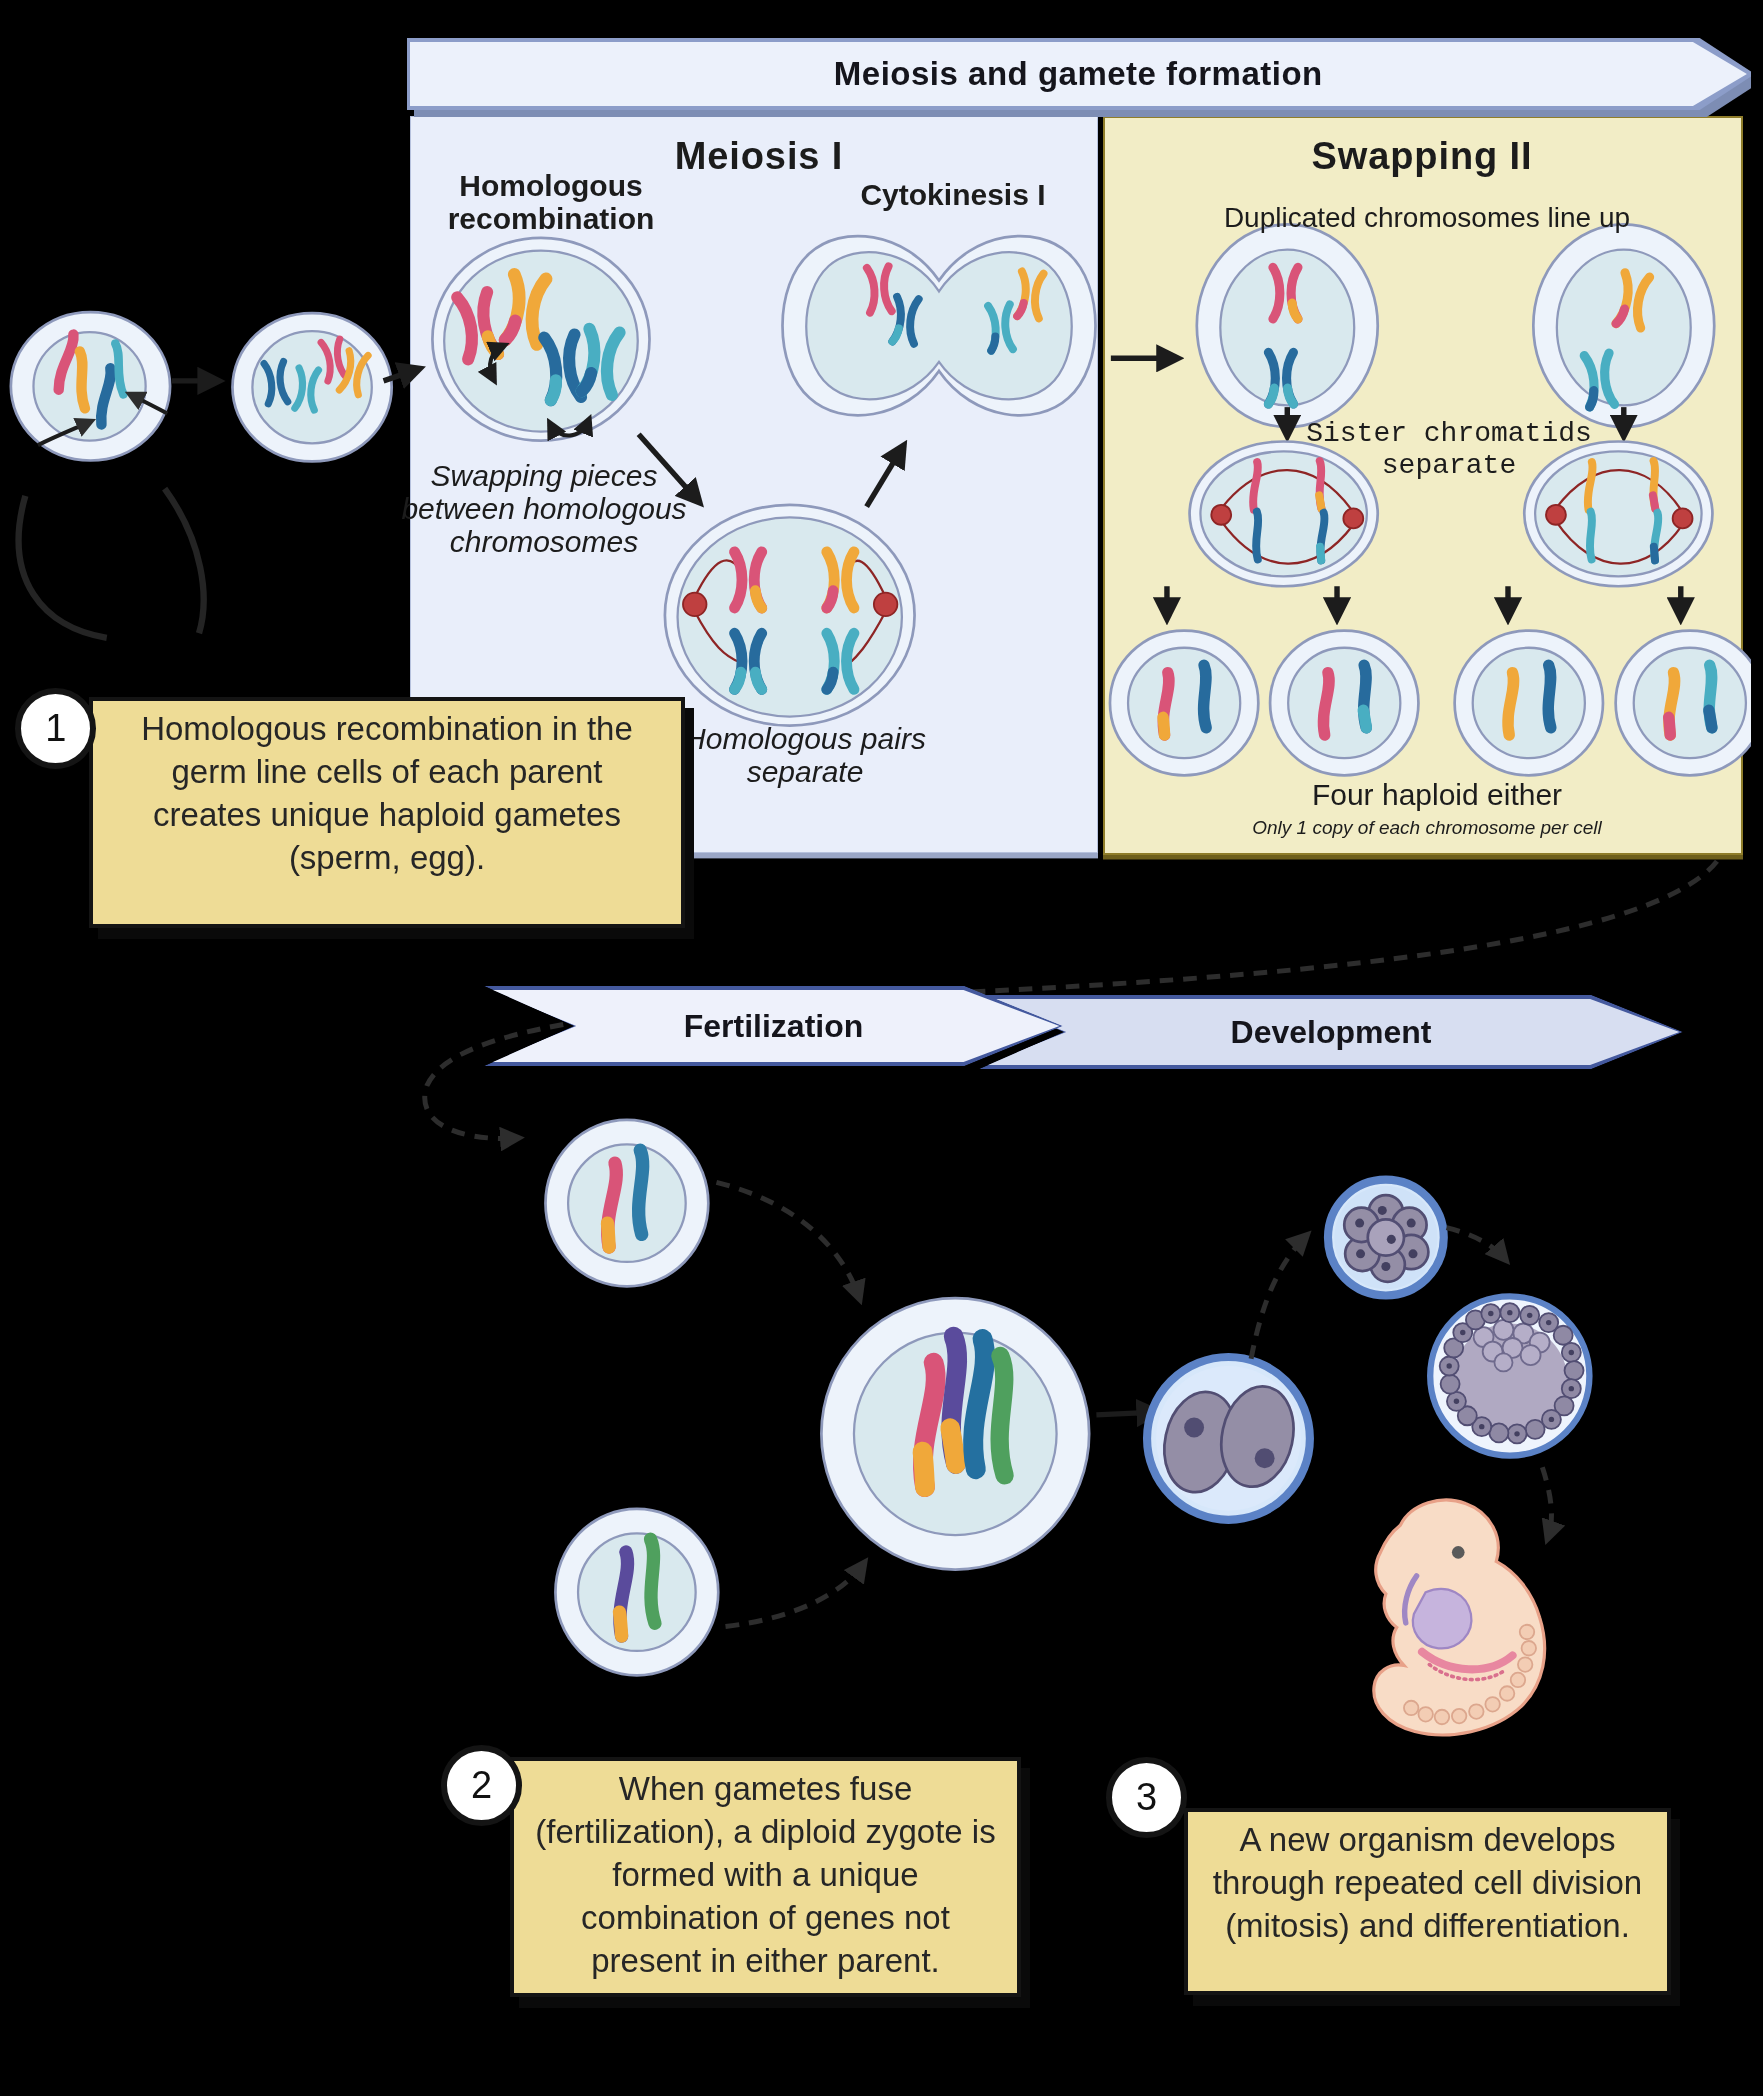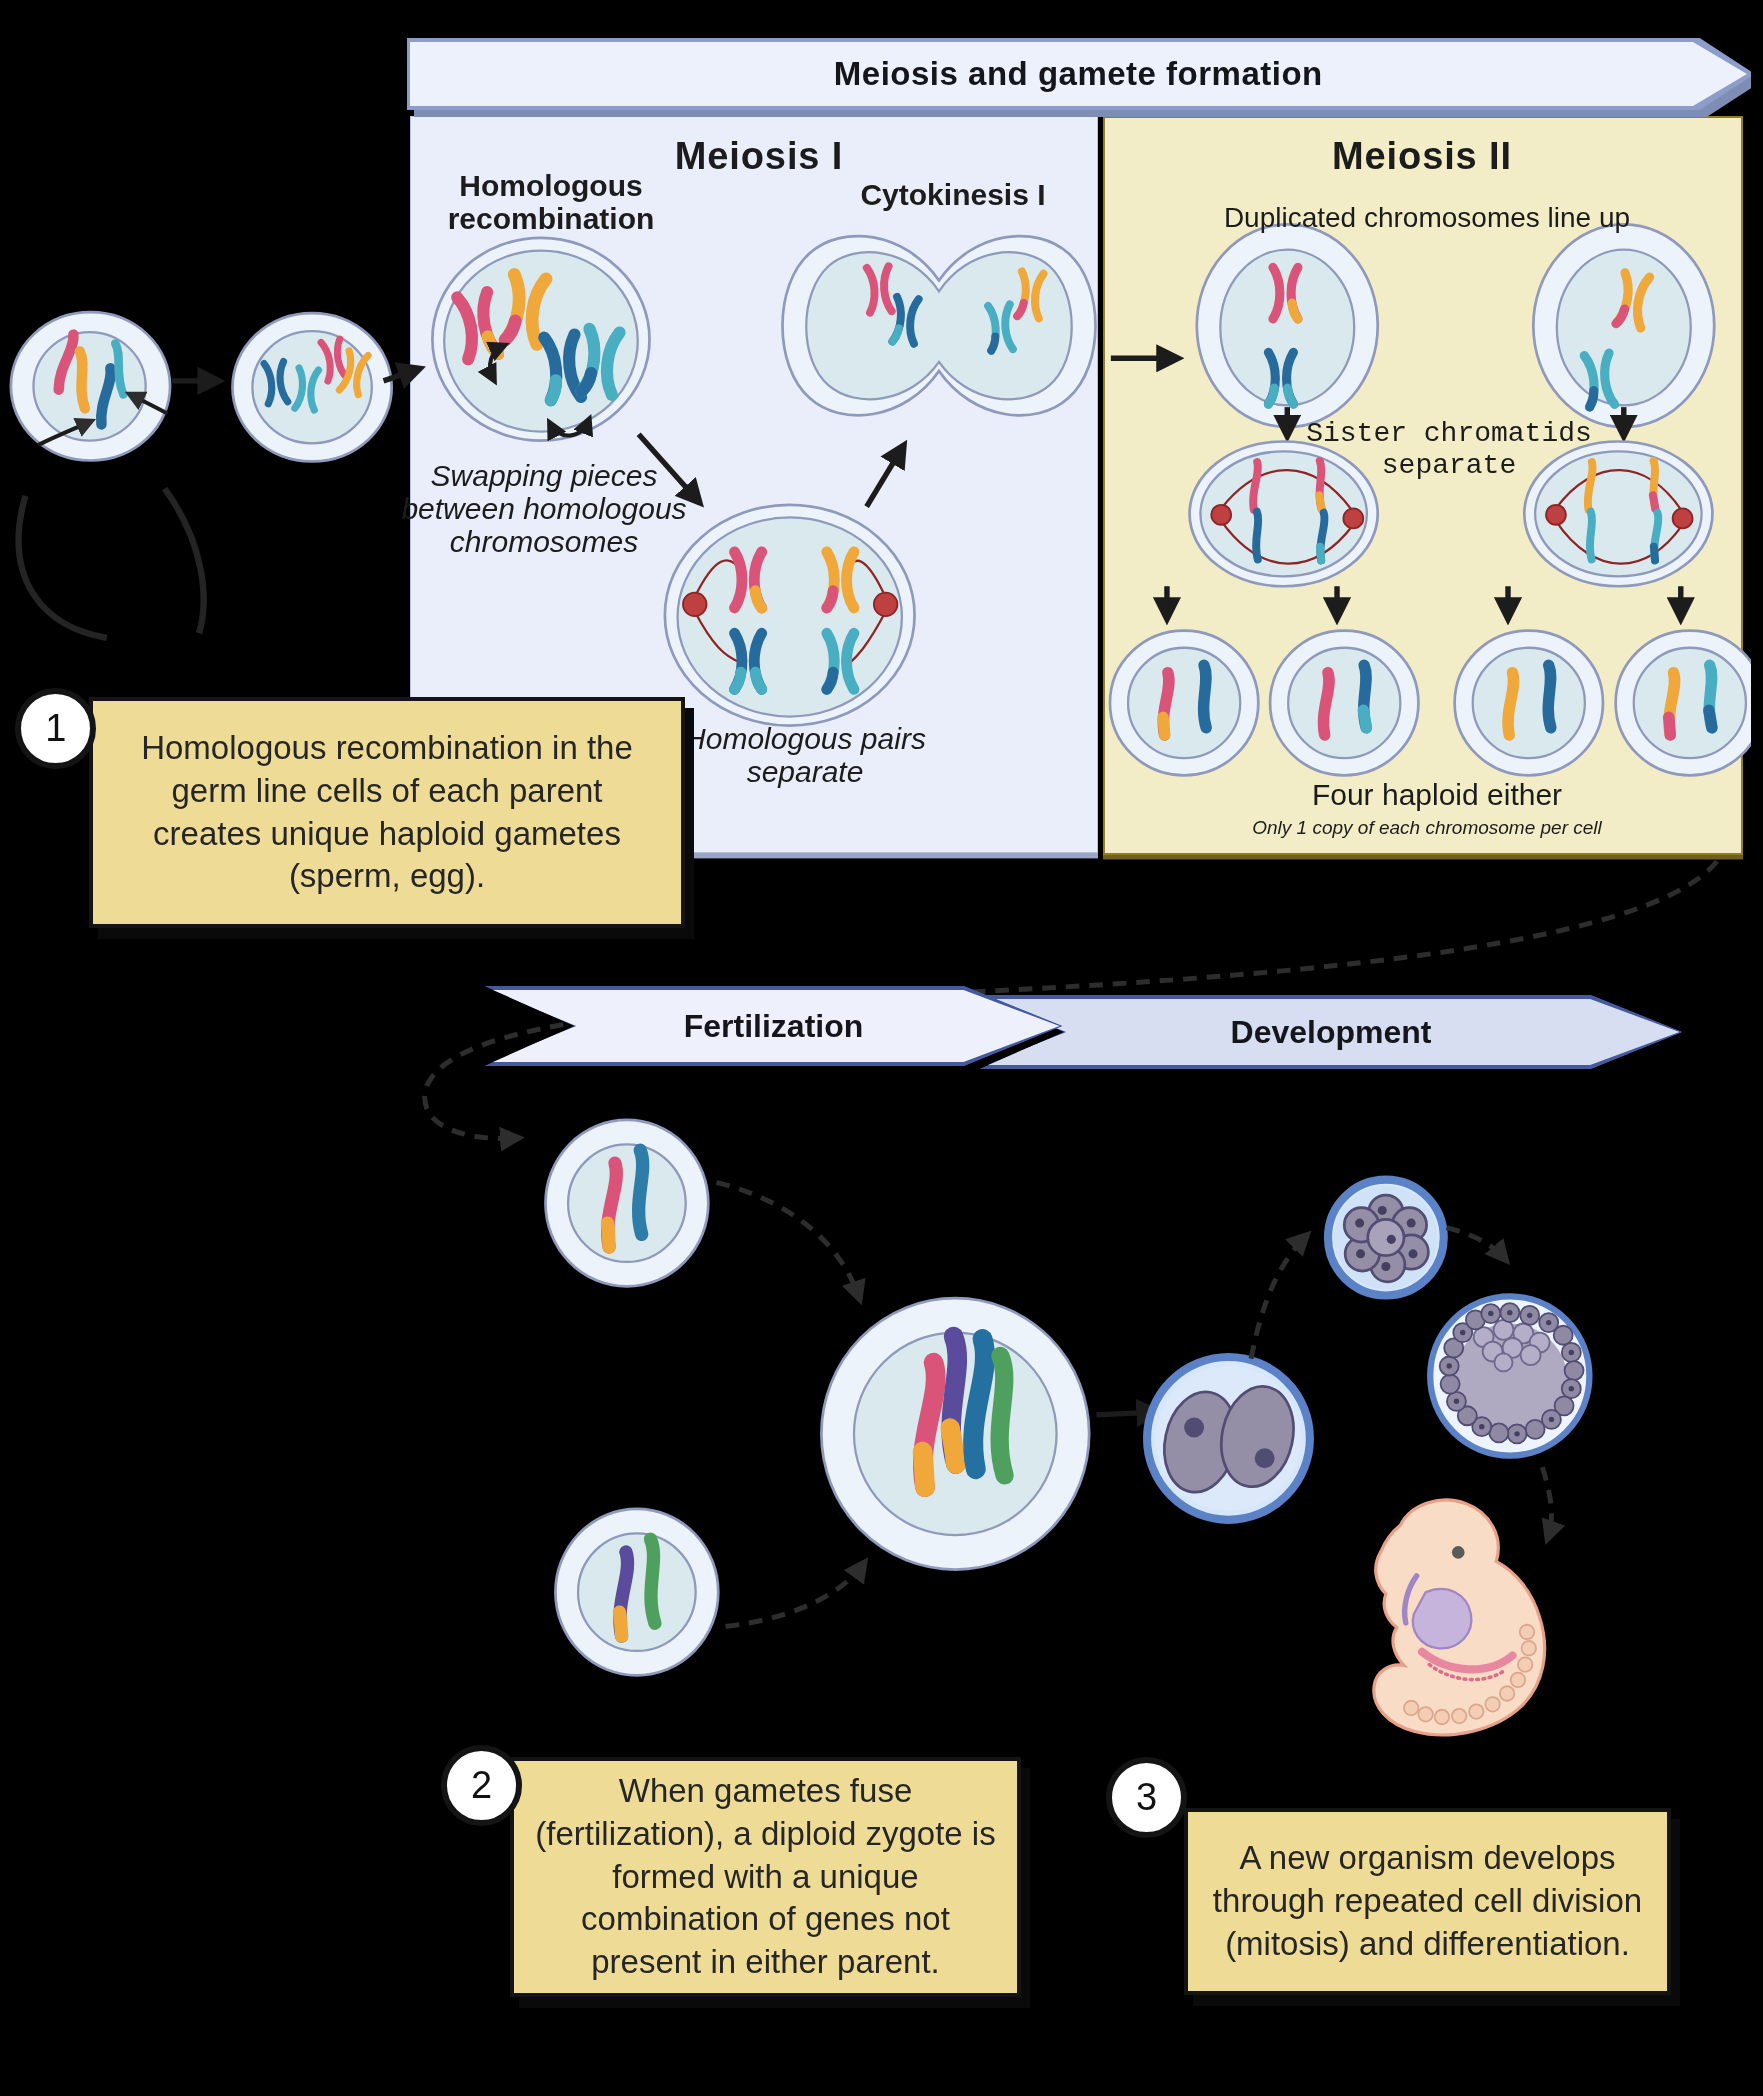--- a/index.html
+++ b/index.html
@@ -24,21 +24,21 @@
   .chev .core{position:absolute;inset:3.6px;display:flex;align-items:center;justify-content:center;
     font-size:32px;font-weight:bold;color:#15151c;}
   .chev, .chev .outer, .chev .core{clip-path:polygon(0 0,83% 0,100% 50%,83% 100%,0 100%,15.5% 50%);}
   #fert{left:484px;top:986px;width:579px;height:80px;z-index:31;}
   #fert .core{background:#eef1fb;}
   #dev{left:979px;top:995px;width:704px;height:74px;z-index:30;}
   #dev, #dev .outer, #dev .core{clip-path:polygon(0 0,87% 0,100% 50%,87% 100%,0 100%,12% 50%);}
   #dev .core{background:#d7def1;}
   
   .callout{background:#eedc96;border:4.5px solid #141414;z-index:40;display:flex;
-    align-items:center;justify-content:center;text-align:center;color:#262626;
+    justify-content:center;text-align:center;color:#262626;
     font-size:33px;line-height:1.3;box-shadow:9px 11px 0 #0a0a0a;}
   .callout .txt{padding:7.2px 12.7px;}
   .numcircle{width:69px;height:69px;border-radius:50%;background:#fff;border:6.3px solid #141414;
     z-index:41;display:flex;align-items:center;justify-content:center;font-size:38px;color:#111;}
   
   .lbl{z-index:32;text-align:center;color:#1c1c1c;transform:translate(-50%,-50%);}
   .b33{font-size:30px;font-weight:bold;}
   .b42{font-size:38px;font-weight:bold;letter-spacing:0.9px;}
   .i33{font-size:30px;font-style:italic;}
   .r31{font-size:28px;}
@@ -381,21 +381,21 @@
   <div class="abs chev" id="dev">
     <div class="outer"></div>
     <div class="core">Development</div>
   </div>
   <div class="abs chev" id="fert">
     <div class="outer"></div>
     <div class="core">Fertilization</div>
   </div>
 
   <div class="abs lbl b42" style="left:759px;top:156px;">Meiosis I</div>
-  <div class="abs lbl b42" style="left:1422px;top:156px;">Meiosis II</div>
+  <div class="abs lbl b42" style="left:1422px;top:156px;">Swapping II</div>
   <div class="abs lbl b33" style="left:551px;top:202px;width:262px;line-height:1.1;">Homologous recombination</div>
   <div class="abs lbl b33" style="left:953px;top:195px;width:289px;">Cytokinesis I</div>
   <div class="abs lbl i33" style="left:805px;top:755px;width:271px;line-height:1.1;">Homologous pairs separate</div>
   <div class="abs lbl i33" style="left:544px;top:508px;width:299px;line-height:1.1;">Swapping pieces between homologous chromosomes</div>
   <div class="abs lbl r31" style="left:1427px;top:218px;width:543px;">Duplicated chromosomes line up</div>
   <div class="abs lbl r31" style="left:1449px;top:450px;width:299px;line-height:1.15;font-family:Liberation Mono, monospace;">Sister chromatids separate</div>
   <div class="abs lbl r31" style="left:1437px;top:795px;font-size:30px;">Four haploid either</div>
   <div class="abs lbl i31" style="left:1427px;top:828px;width:633px;">Only 1 copy of each chromosome per cell</div>
 
   <div class="abs callout" style="left:89px;top:697px;width:588px;height:223px;">

